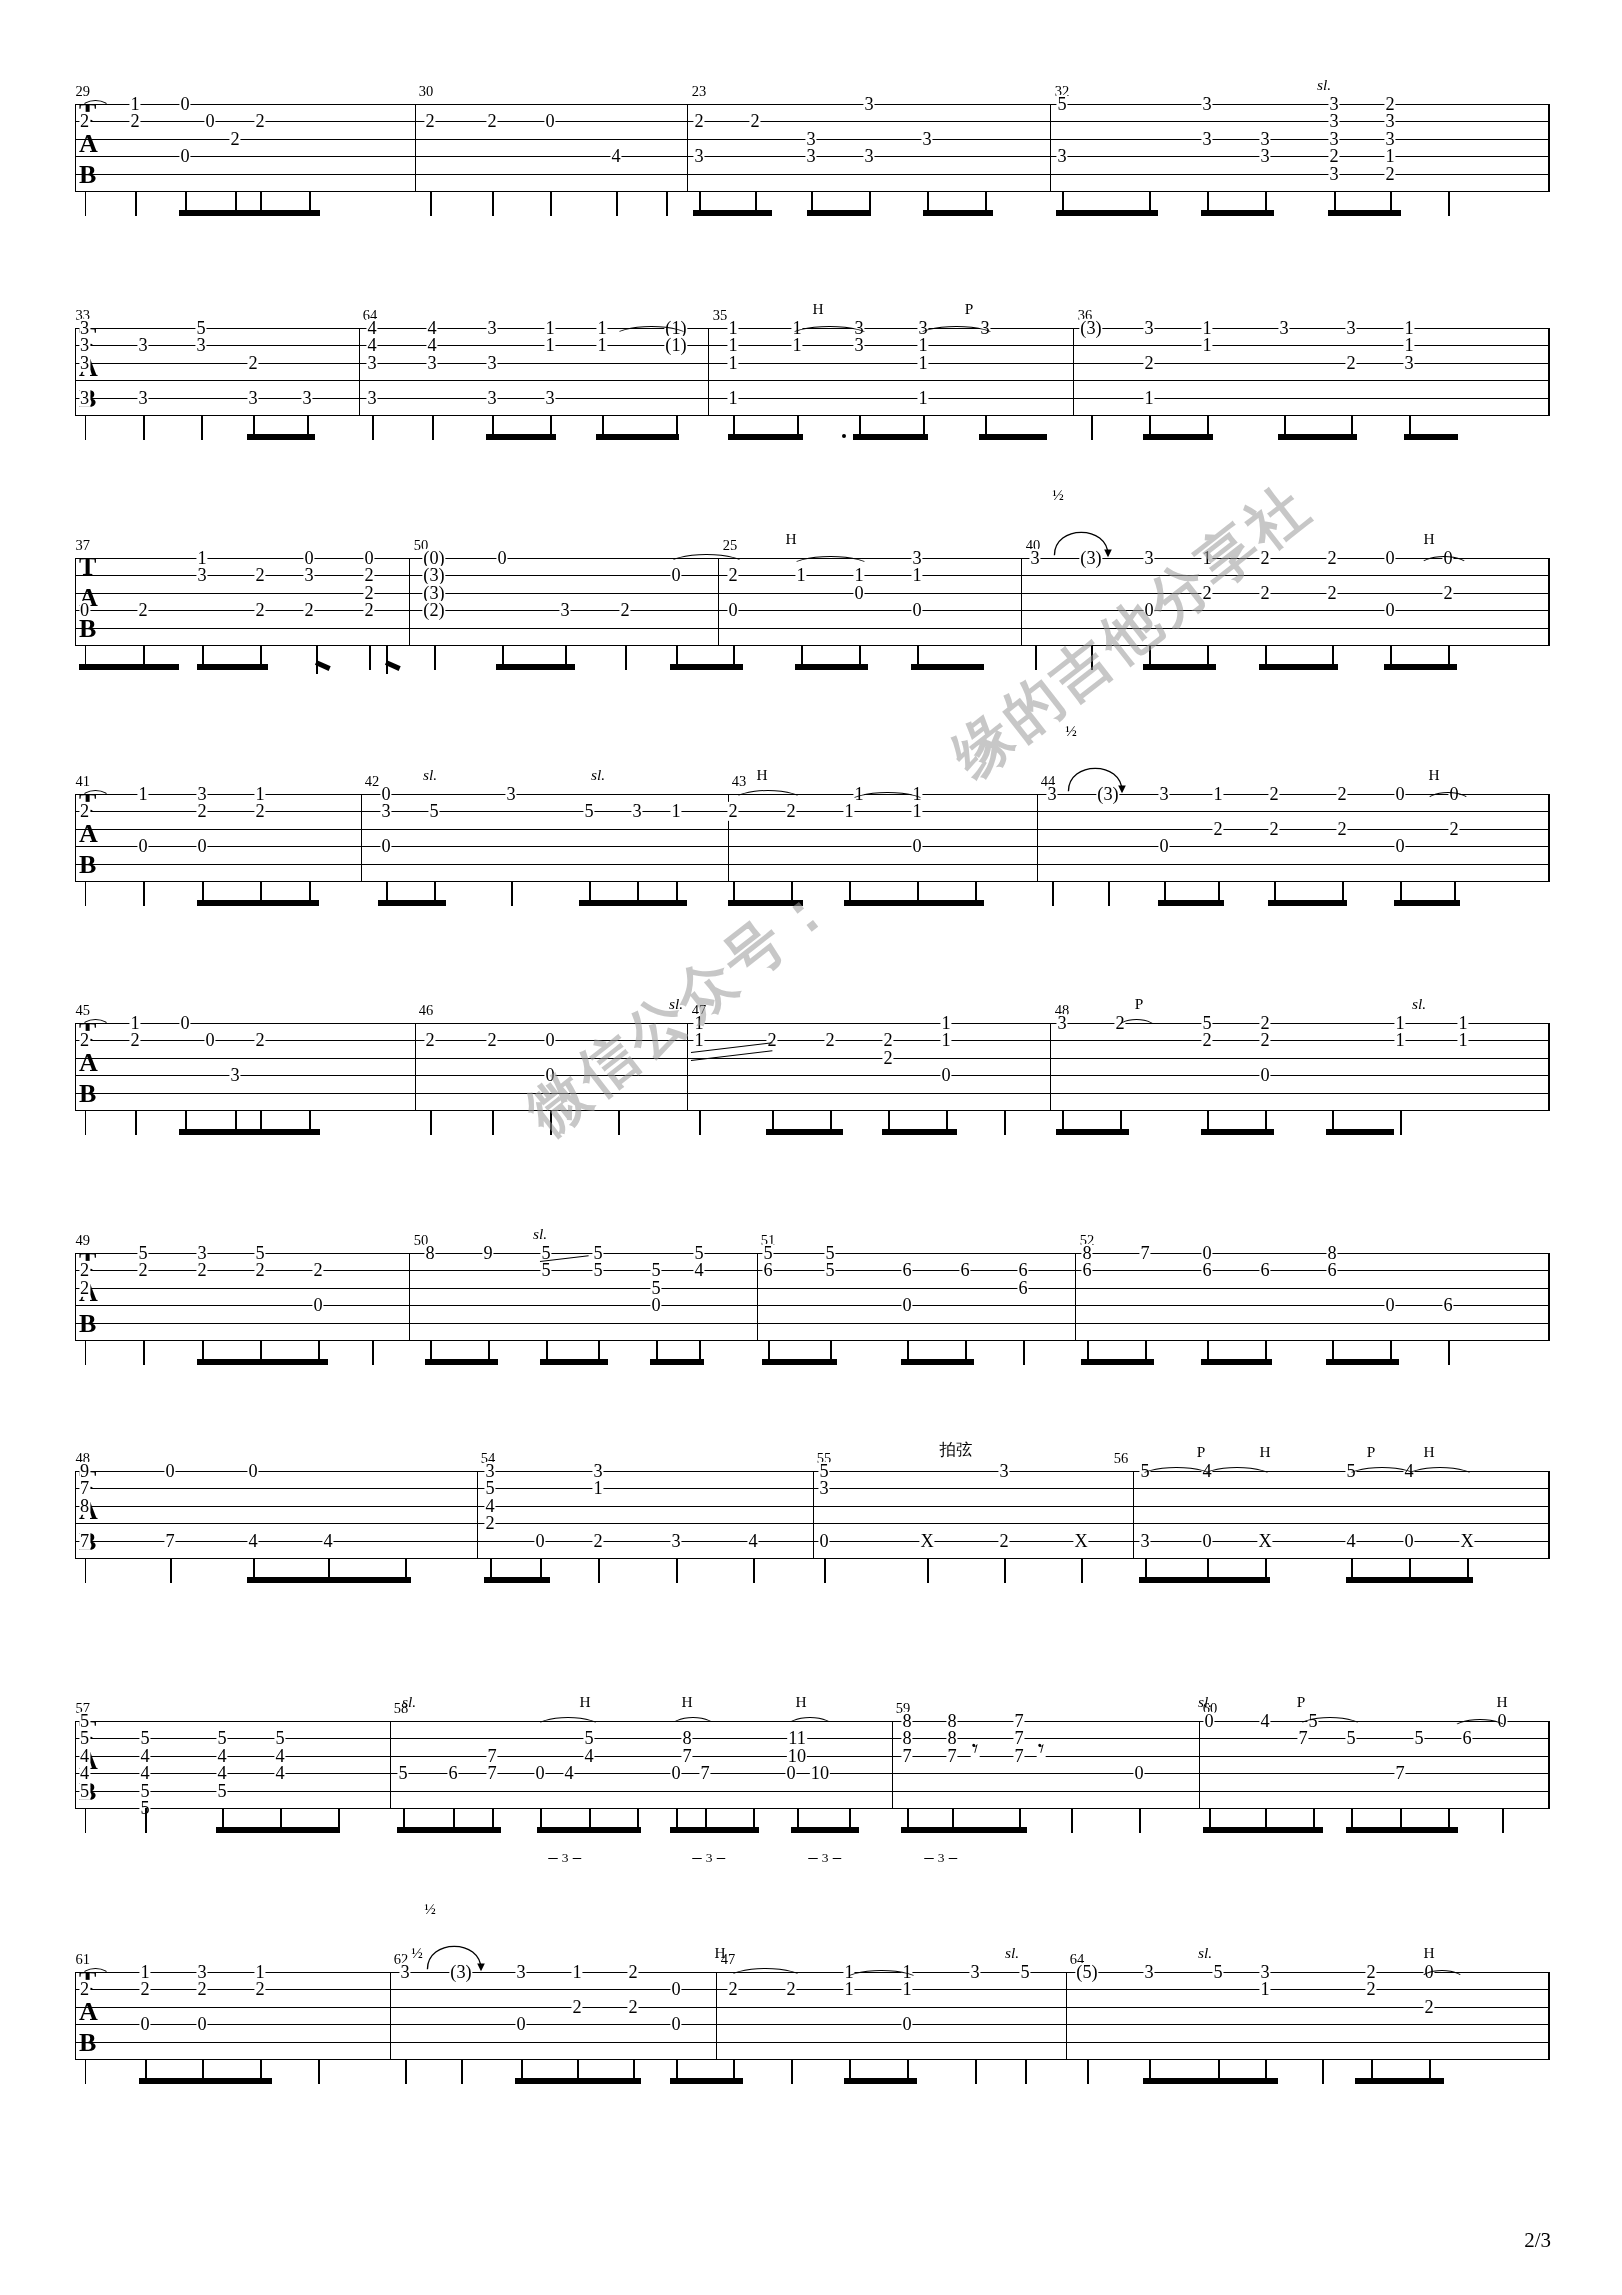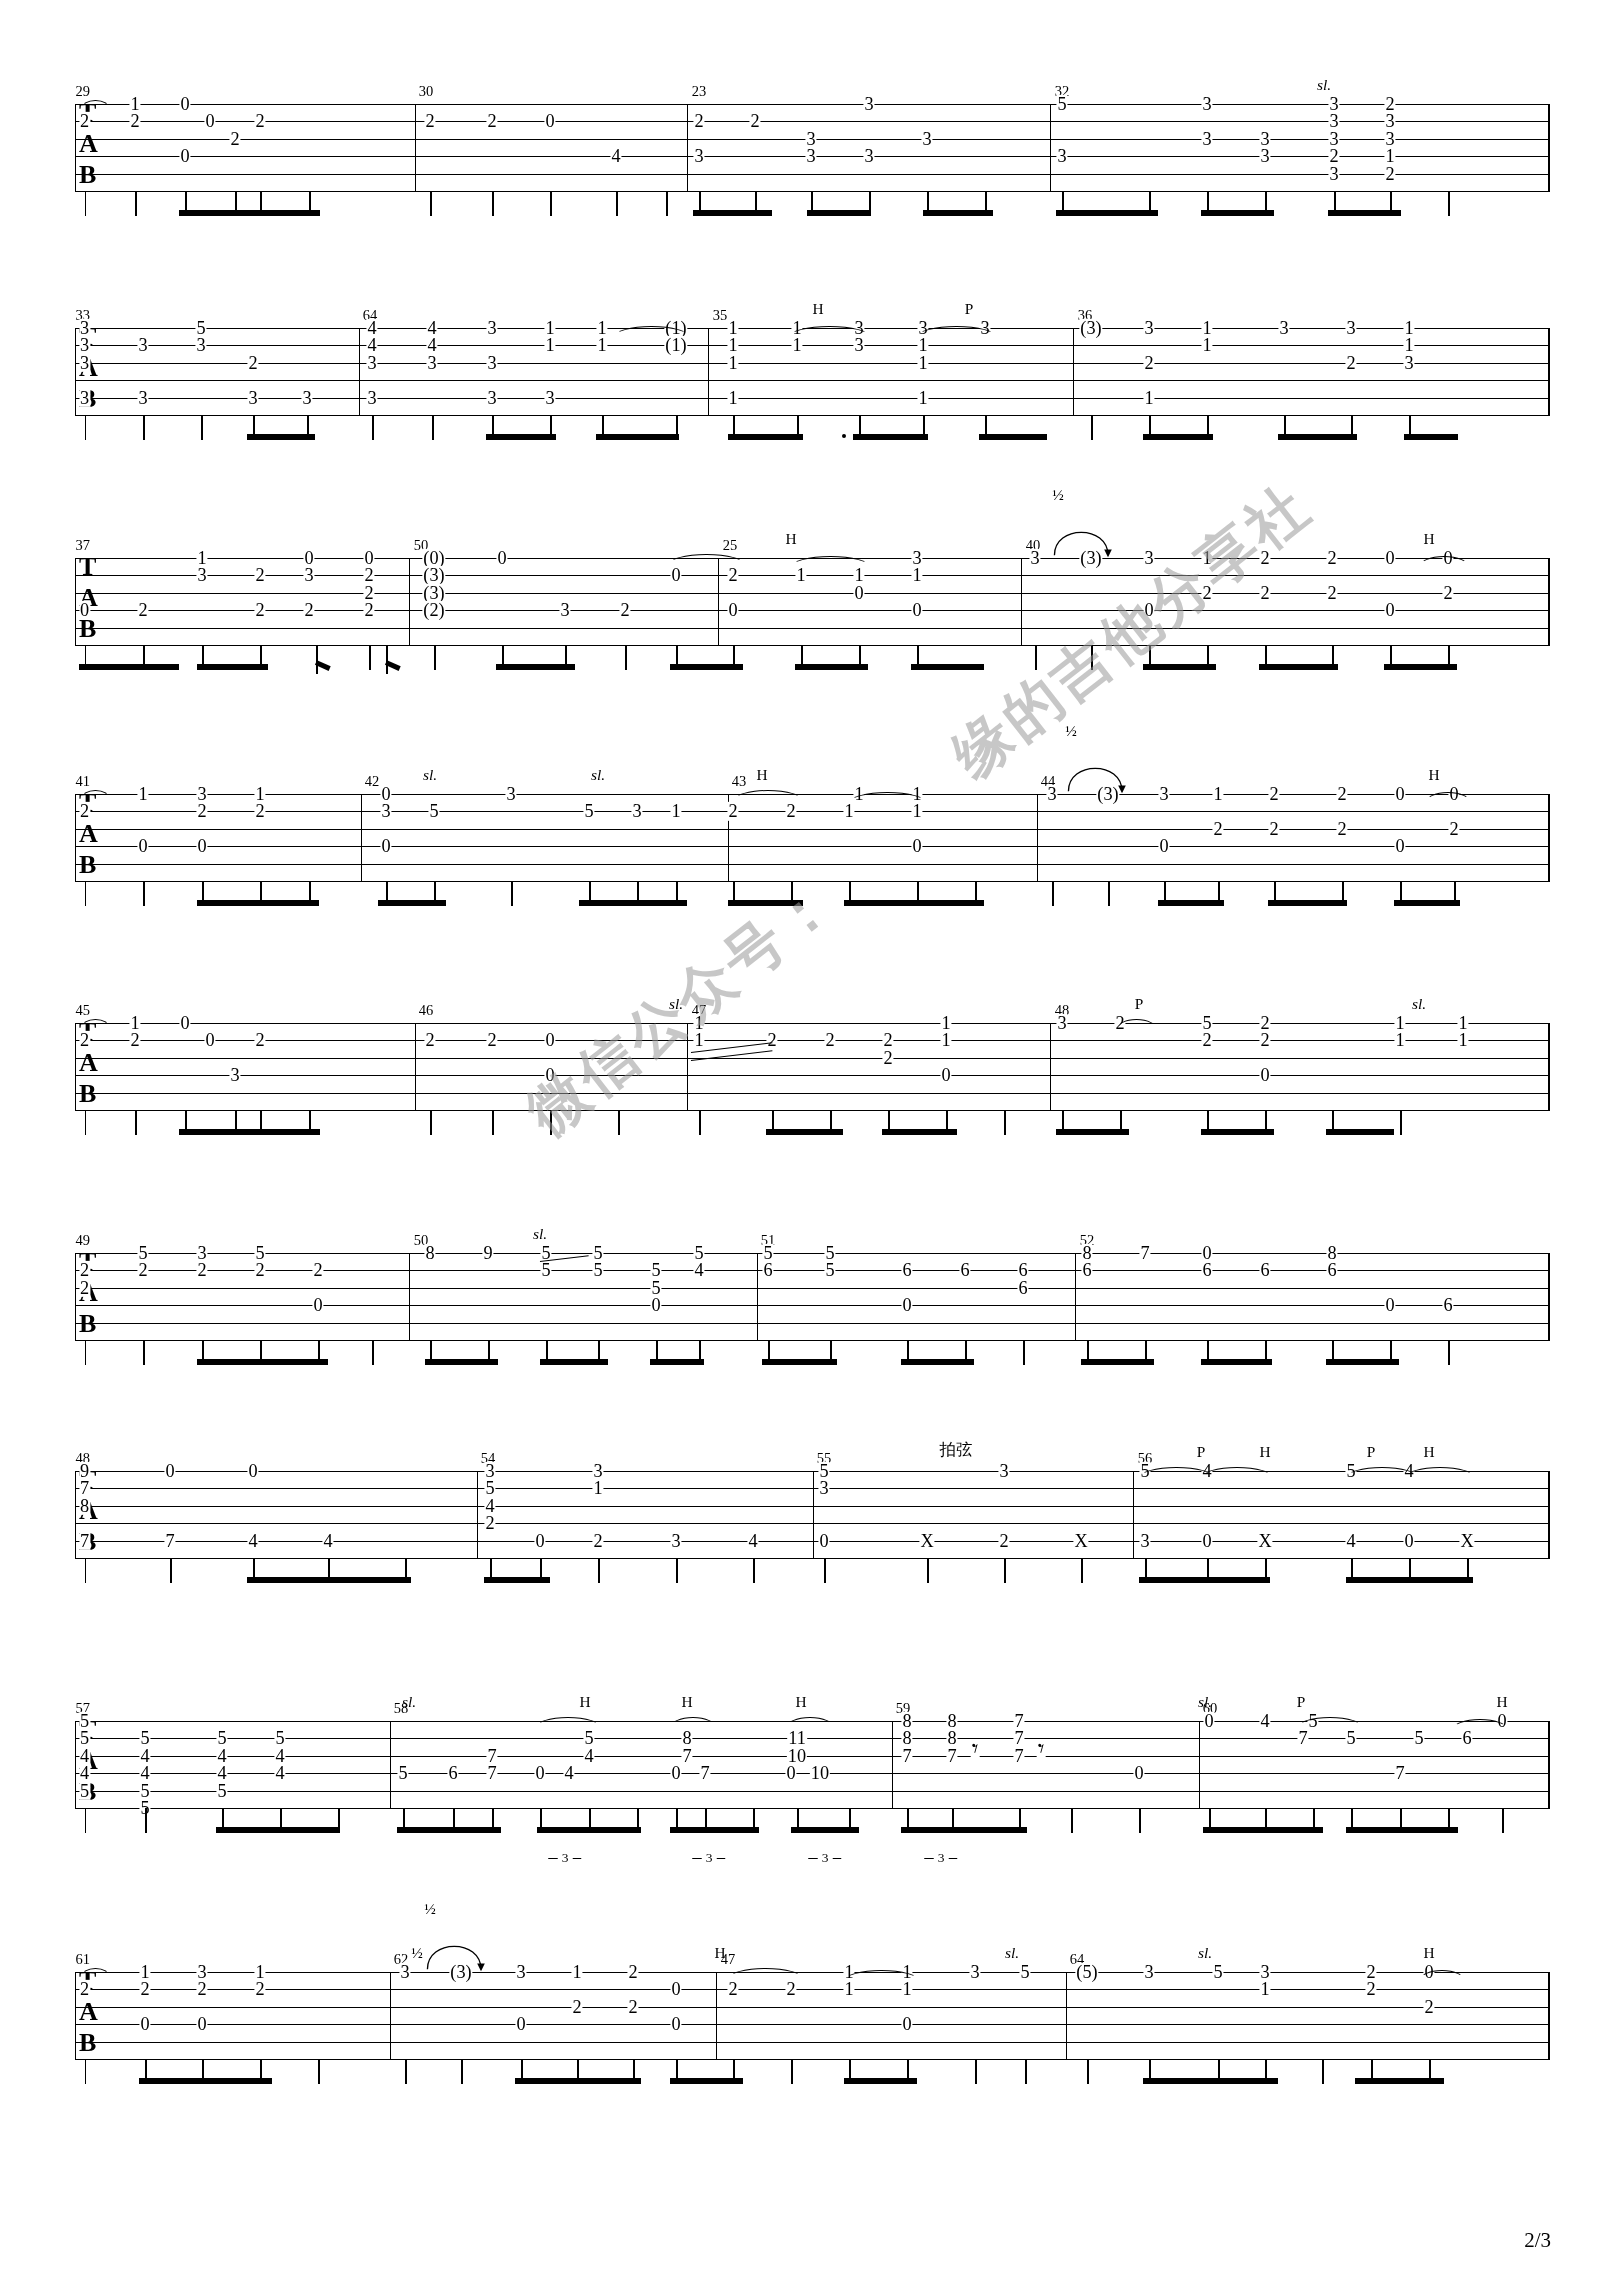--- a/index.html
+++ b/index.html
@@ -706,21 +706,21 @@
         <div class="barline" style="left: 0px; height: 87px;"></div>
         <div class="barline thick" style="left: 1473px; height: 87px;"></div>
         <div class="tabword" style="top: -5.8px;">
           <span>T</span>
           <span>A</span>
           <span>B</span>
         </div>
         <div class="measnum" style="left: 7.7px; top: -3.9px;">48</div>
         <div class="measnum" style="left: 413px; top: -3.9px;">54</div>
         <div class="measnum" style="left: 749px; top: -3.9px;">55</div>
-        <div class="measnum" style="left: 1070px; top: -3.9px;">56</div>
+        <div class="measnum" style="left: 1046px; top: -3.9px;">56</div>
         <div class="barline" style="left: 402px; height: 87px;"></div>
         <div class="barline" style="left: 738px; height: 87px;"></div>
         <div class="barline" style="left: 1058px; height: 87px;"></div>
         <div class="mark cn" style="left: 881px; top: -9.7px;">拍弦</div>
         <div class="mark" style="left: 1126px; top: -9.7px;">P</div>
         <div class="mark" style="left: 1190px; top: -9.7px;">H</div>
         <div class="mark" style="left: 1296px; top: -9.7px;">P</div>
         <div class="mark" style="left: 1354px; top: -9.7px;">H</div>
         <div class="num" style="left: 9.7px; top: 0px;">9</div>
         <div class="num" style="left: 9.7px; top: 17.4px;">7</div>

